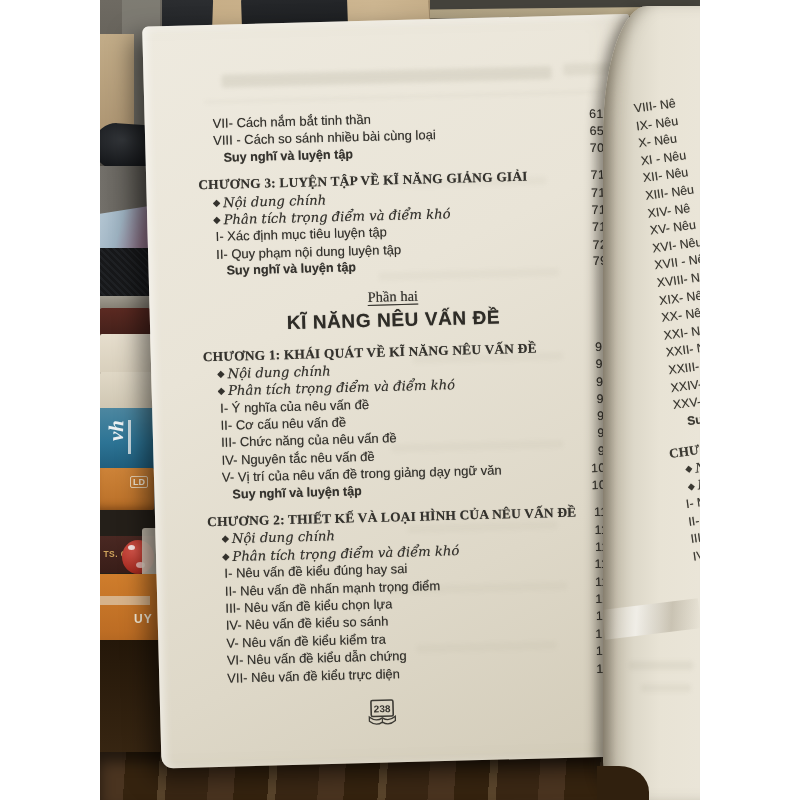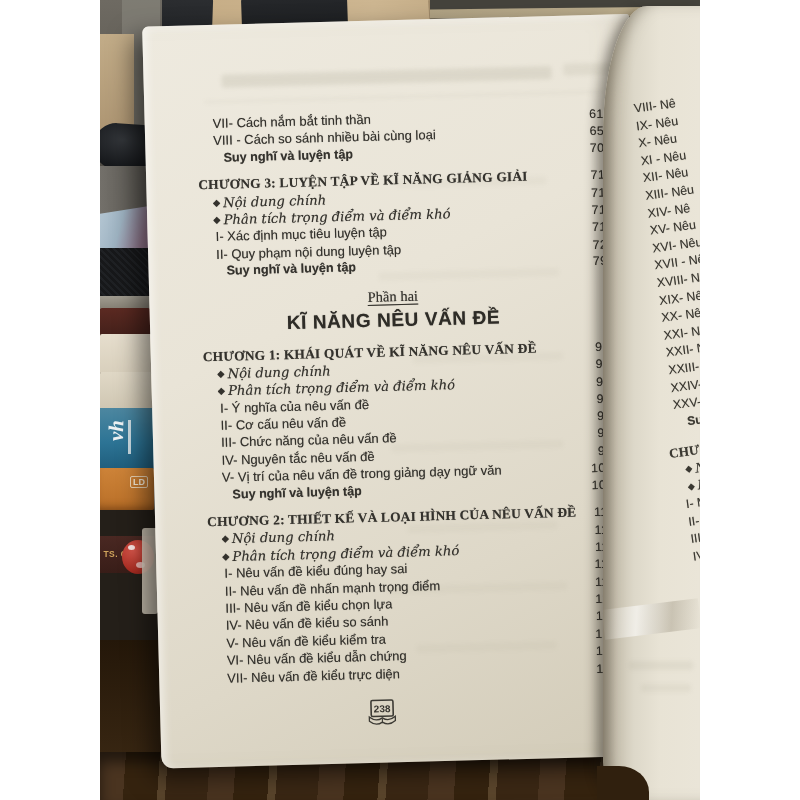--- a/index.html
+++ b/index.html
@@ -146,20 +146,24 @@
       <div class="abs ld-logo">LD</div>
     </div>
     <div class="abs maroon-book">
       <div class="abs cao-label">. TS. CAO N</div>
     </div>
     <div class="abs red-ball">
       <div class="abs ball-dot1"></div>
       <div class="abs ball-dot2"></div>
     </div>
     <div class="abs tape-strip"></div>
+    <div class="abs orange-uy-book">
+      <div class="abs uy-tape"></div>
+      <div class="abs uy-label">UY</div>
+    </div>
     <div class="abs orange-l-book">
       <div class="abs l-label">L</div>
     </div>
     <div class="abs wood-left"></div>
     <div class="abs wood-floor"></div>
 
     <div class="abs main-page">
 
       <div class="ghost" style="left:78px;top:50px;width:330px;height:13px;opacity:.16;"></div>
       <div class="ghost" style="left:420px;top:48px;width:52px;height:12px;opacity:.12;"></div>

